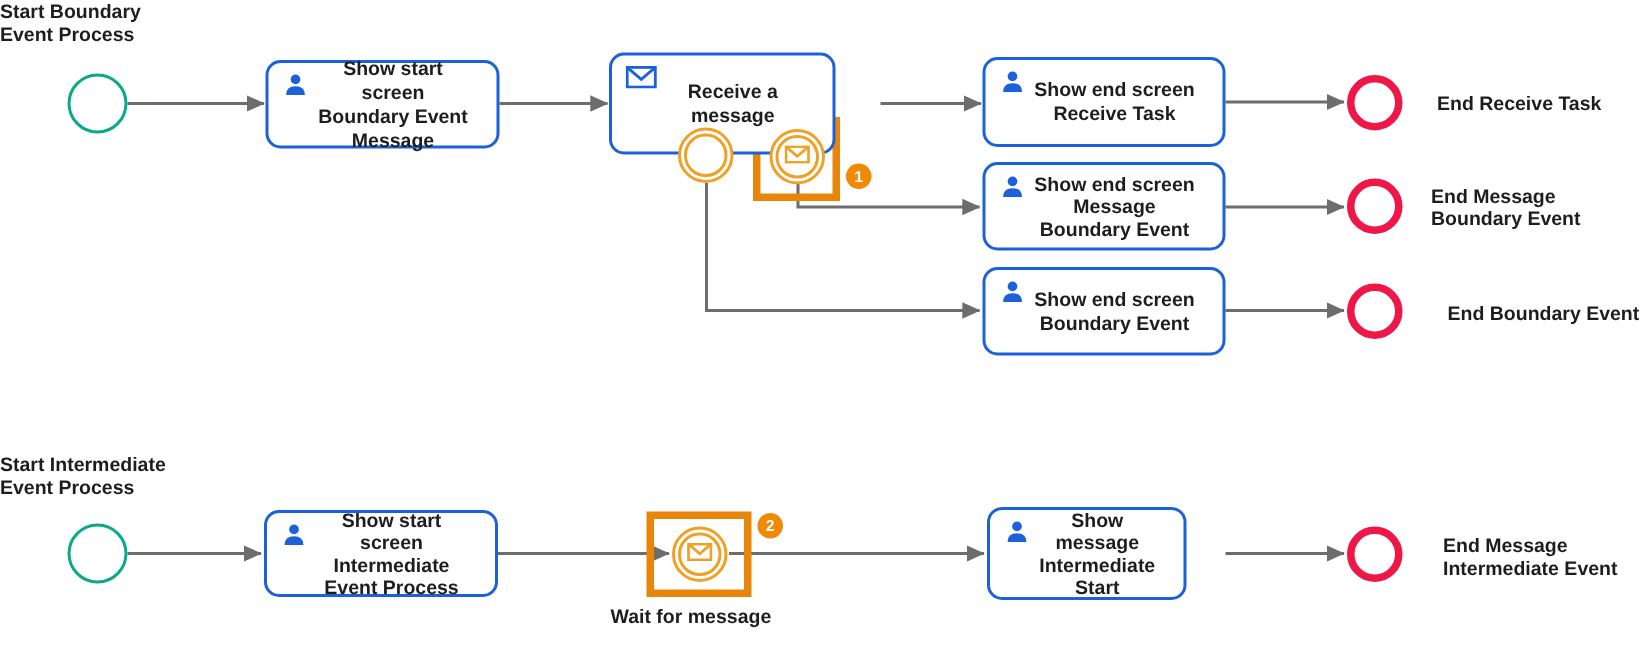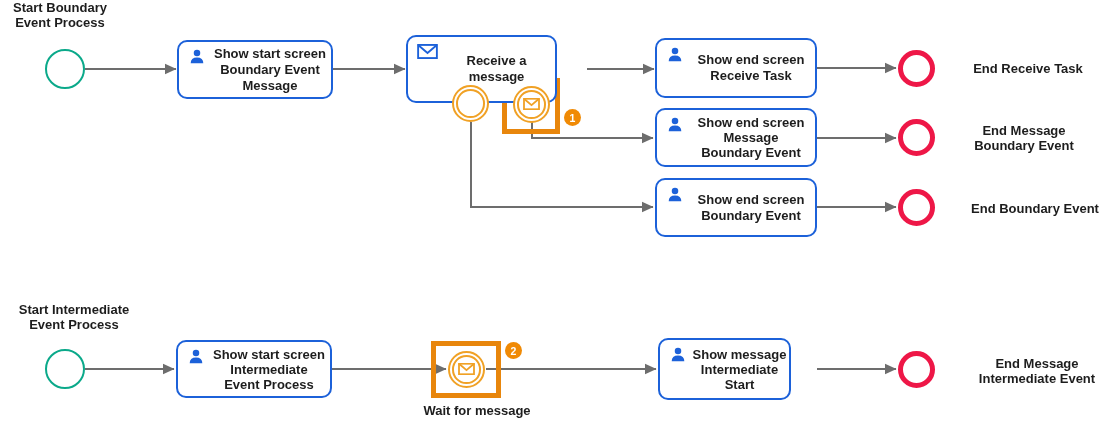--- a/index.html
+++ b/index.html
@@ -10,38 +10,38 @@
   }
   *{margin:0;padding:0;box-sizing:border-box;}
   body{font-family:"Liberation Sans",sans-serif;background:var(--background);}
   .canvas{position:relative;width:1100px;height:440px;background:var(--background);overflow:hidden;}
   .wires{position:absolute;left:0;top:0;z-index:1;}
   .wires polyline{fill:none;stroke:var(--connector_gray);stroke-width:2;}
   .wires .ah{fill:var(--connector_gray);}
 
   .task{position:absolute;z-index:3;background:#fff;border:2.5px solid var(--task_border);
         border-radius:10px;display:flex;align-items:center;justify-content:center;}
-  .task .txt{width:100%;padding-left:30px;padding-right:0;text-align:center;
+  .task .txt{width:100%;padding-left:30px;padding-right:16px;text-align:center;
         font-size:13px;font-weight:700;line-height:16px;color:var(--text_dark);}
   .node-icon{position:absolute;left:9px;top:6px;color:var(--icon_blue);}
 
   .event{position:absolute;width:40px;height:40px;border-radius:50%;background:#fff;
         border:2.5px solid var(--start_event);z-index:4;}
   .event.end{width:37px;height:37px;border:5px solid var(--end_event);}
   .event.catch{width:37px;height:37px;border:2.2px solid var(--event_orange);}
   .ring{position:absolute;inset:2.2px;border:2.2px solid var(--event_orange);border-radius:50%;
         display:flex;align-items:center;justify-content:center;color:var(--event_orange);}
 
   .hl{position:absolute;border:5px solid var(--highlight_orange);z-index:2;background:transparent;}
 
   .badge{position:absolute;width:17px;height:17px;border-radius:50%;background:var(--badge_orange);
         color:#fff;font-size:10.5px;font-weight:700;display:flex;align-items:center;justify-content:center;
         z-index:6;}
 
-  .lbl{position:absolute;z-index:5;text-align:center;font-size:13px;font-weight:700;
+  .lbl{position:absolute;z-index:5;text-align:left;font-size:13px;font-weight:700;
         line-height:15px;color:var(--text_dark);}
 </style>
 </head>
 <body>
 
 <div class="canvas">
 
   <svg class="wires" width="1100" height="440">
     <defs>
       <marker id="ah" markerUnits="userSpaceOnUse" markerWidth="12" markerHeight="12" viewBox="0 0 11 10" refX="10.5" refY="5" orient="auto">
@@ -158,21 +158,21 @@
     <div class="txt">
         <div>Show end screen</div>
         <div>Boundary Event</div>
       </div>
   </div>
   <div class="event end" style="left:898px;top:189px;"></div>
   <div class="lbl" style="left:965px;top:201px;width:140px;">
       <div>End Boundary Event</div>
     </div>
 
-  <div class="lbl" style="left:0;top:302px;width:124px;margin-left:12px;">
+  <div class="lbl" style="left:0;top:302px;width:124px;">
       <div>Start Intermediate</div>
       <div>Event Process</div>
     </div>
 
   <div class="event" style="left:45px;top:349px;"></div>
 
   <div class="task" style="left:176px;top:340px;width:156px;height:58px;">
     <span class="node-icon">
       <svg viewBox="0 0 20 20" width="18" height="18">
           <circle cx="10" cy="5.5" r="3.6" fill="currentColor"></circle>

